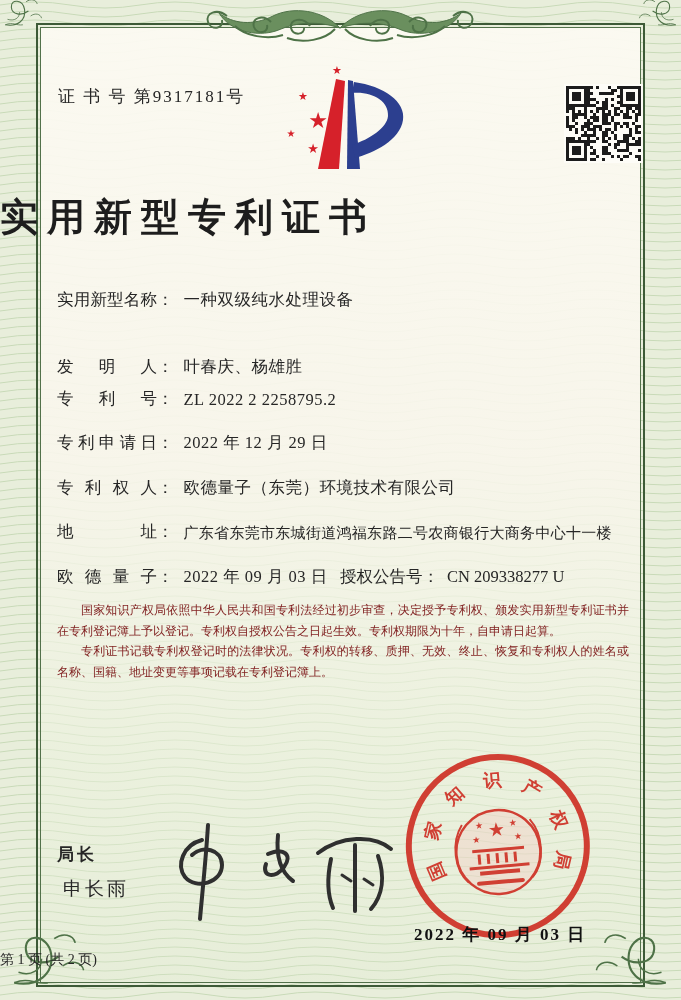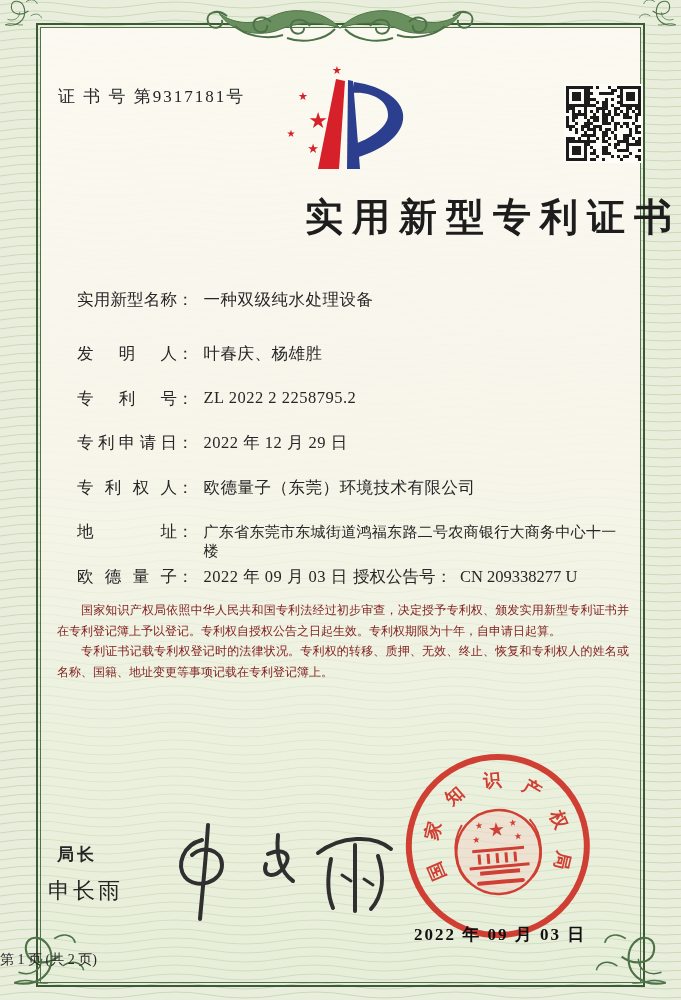--- a/index.html
+++ b/index.html
@@ -11,39 +11,39 @@
                     rgba(238,243,224,.55) 75%,rgba(225,236,208,.2) 100%);}
   .frame{position:absolute;left:36px;right:36px;top:23px;bottom:13px;z-index:3;
          border:2.5px solid #3d5a37;pointer-events:none;}
   .frame::after{content:"";position:absolute;inset:2px;border:1px solid #52714a;}
   .ornament{position:absolute;z-index:4;}
   .content{position:absolute;inset:0;z-index:5;}
 
   .cert-no{position:absolute;left:58px;top:85px;font-size:17px;letter-spacing:2px;}
   .logo{position:absolute;left:256px;top:58px;}
   .qr{position:absolute;left:564px;top:84px;background:#fdfcf7;padding:2px;}
-  .title{position:absolute;left:0;right:0;top:192px;text-align:right;font-size:38px;
+  .title{position:absolute;left:0;right:0;top:192px;text-align:left;font-size:38px;
          font-weight:bold;letter-spacing:9px;color:#1d1d1d;}
 
-  .row{position:absolute;left:57px;right:50px;display:flex;align-items:flex-start;font-size:16.5px;margin-left:20px;}
+  .row{position:absolute;left:57px;right:50px;display:flex;align-items:flex-end;font-size:16.5px;}
   .row .label{display:inline-block;width:100px;text-align:justify;text-align-last:justify;flex:none;}
   .row .colon{flex:none;margin-right:10px;}
   .row .value{letter-spacing:.5px;}
-  .r0{top:289px}.r1{top:343px}.r2{top:388px}.r3{top:432px}.r4{top:477px}.r5{top:521px}
+  .r0{top:289px}.r1{top:356px}.r2{top:388px}.r3{top:432px}.r4{top:477px}.r5{top:521px}
   .r5 .value{font-size:15px;letter-spacing:.3px;padding-top:2px;}
   .r6{top:566px}
-  .grant-right{position:absolute;left:353px;top:566px;display:flex;align-items:baseline;font-size:16.5px;}
+  .grant-right{position:absolute;left:340px;top:566px;display:flex;align-items:baseline;font-size:16.5px;}
   .grant-right .colon{margin-right:8px;}
 
   .paras{position:absolute;left:57px;right:52px;top:600px;font-size:12px;line-height:1.72;
          text-align:justify;color:#7f1d1d;}
   .paras p{margin:0;text-indent:2em;}
 
   .sig-title{position:absolute;left:57px;top:843px;font-size:17px;letter-spacing:3px;font-weight:bold;}
-  .sig-name{position:absolute;left:48px;top:876px;font-size:22px;letter-spacing:3px;}
+  .sig-name{position:absolute;left:63px;top:876px;font-size:19px;letter-spacing:3px;}
   .sig-hand{position:absolute;left:150px;top:818px;}
 
   .seal{position:absolute;left:398px;top:748px;z-index:6;transform:rotate(-5deg);opacity:.93;}
   .seal-date{position:absolute;left:414px;top:923px;z-index:7;font-size:17px;font-weight:bold;
              letter-spacing:2px;color:#111;}
   .footer{position:absolute;left:0;right:0;top:951px;text-align:left;font-size:14px;z-index:5;}
 </style>
 </head>
 <body>
 

